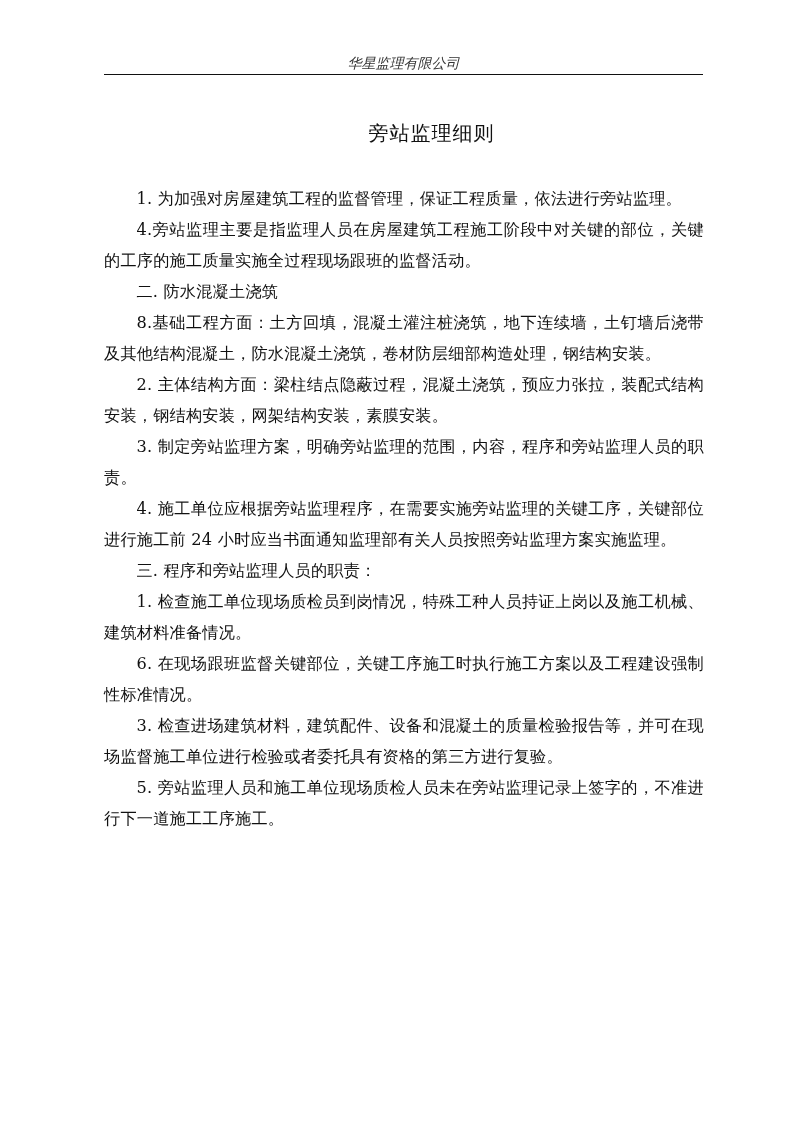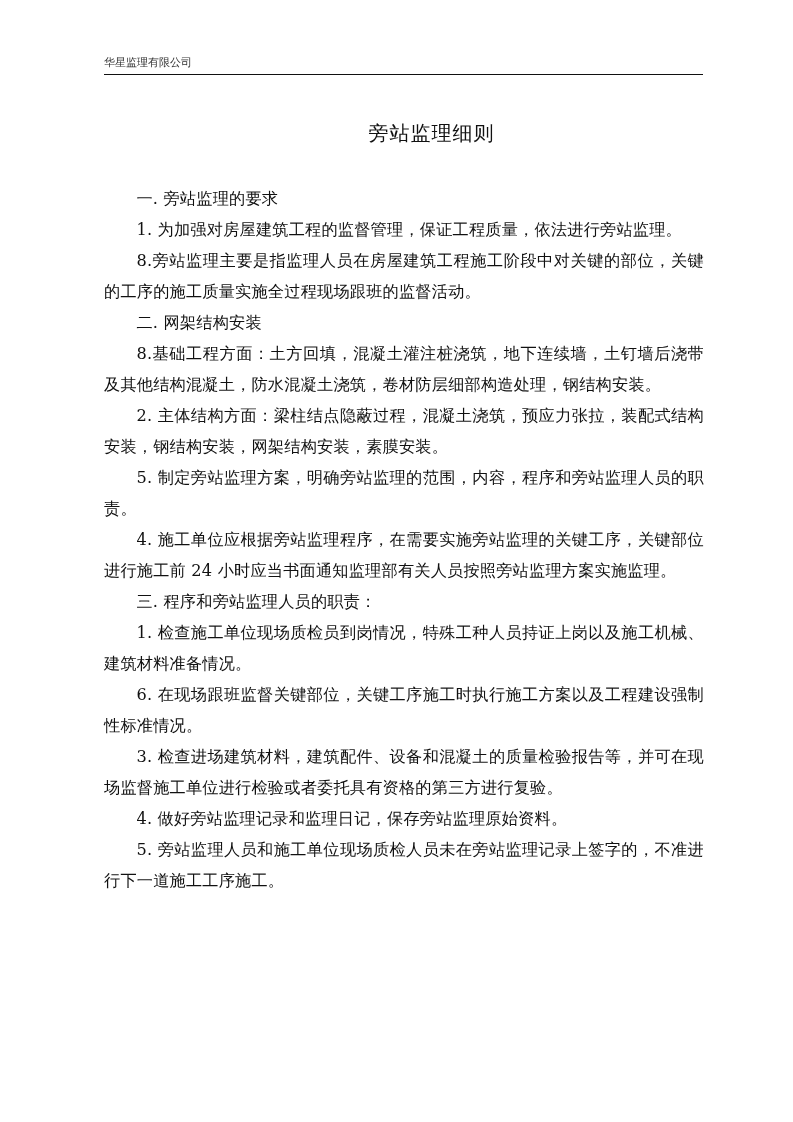--- a/index.html
+++ b/index.html
@@ -1,40 +1,38 @@
 <!DOCTYPE html>
 <html><head>
 <meta charset="utf-8">
 <style>
   html, body { margin: 0; padding: 0; background: #ffffff; }
   body { width: 793px; height: 1122px; position: relative; overflow: hidden; font-family: "DejaVu Serif", "Liberation Serif", serif; color: #111; }
   .header { position: absolute; left: 104px; top: 56px; width: 599px; height: 18px; border-bottom: 1.5px solid #111; }
-  .header-text { font-family: "DejaVu Sans", sans-serif; font-size: 11px; color: #333; line-height: 14px; }
+  .header-text { font-family: "DejaVu Sans", sans-serif; font-style: italic; font-size: 14px; color: #333; line-height: 14px; text-align: center; }
   .title { position: absolute; left: 0; width: 793px; top: 120px; text-align: center; font-family: "DejaVu Sans", sans-serif; font-size: 20px; color: #111; letter-spacing: 1px; padding-left: 35px; }
   .body { position: absolute; left: 104px; top: 183px; width: 600px; }
   .para { font-size: 16.2px; line-height: 31px; margin: 0; text-align: justify; text-align-last: left; letter-spacing: 0.2px; }
   .para.indent { text-indent: 2em; }
 </style>
 </head>
 <body>
 
 <div class="header">
   <div class="header-text">华星监理有限公司</div>
 </div>
 
 <div class="title">旁站监理细则</div>
 
 <div class="body">
-  <p class="para indent">一. 旁站监理的要求</p>
   <p class="para indent">1. 为加强对房屋建筑工程的监督管理，保证工程质量，依法进行旁站监理。</p>
-  <p class="para indent">8.旁站监理主要是指监理人员在房屋建筑工程施工阶段中对关键的部位，关键的工序的施工质量实施全过程现场跟班的监督活动。</p>
-  <p class="para indent">二. 网架结构安装</p>
+  <p class="para indent">4.旁站监理主要是指监理人员在房屋建筑工程施工阶段中对关键的部位，关键的工序的施工质量实施全过程现场跟班的监督活动。</p>
+  <p class="para indent">二. 防水混凝土浇筑</p>
   <p class="para indent">8.基础工程方面：土方回填，混凝土灌注桩浇筑，地下连续墙，土钉墙后浇带及其他结构混凝土，防水混凝土浇筑，卷材防层细部构造处理，钢结构安装。</p>
   <p class="para indent">2. 主体结构方面：梁柱结点隐蔽过程，混凝土浇筑，预应力张拉，装配式结构安装，钢结构安装，网架结构安装，素膜安装。</p>
-  <p class="para indent">5. 制定旁站监理方案，明确旁站监理的范围，内容，程序和旁站监理人员的职责。</p>
+  <p class="para indent">3. 制定旁站监理方案，明确旁站监理的范围，内容，程序和旁站监理人员的职责。</p>
   <p class="para indent">4. 施工单位应根据旁站监理程序，在需要实施旁站监理的关键工序，关键部位进行施工前 24 小时应当书面通知监理部有关人员按照旁站监理方案实施监理。</p>
   <p class="para indent">三. 程序和旁站监理人员的职责：</p>
   <p class="para indent">1. 检查施工单位现场质检员到岗情况，特殊工种人员持证上岗以及施工机械、建筑材料准备情况。</p>
   <p class="para indent">6. 在现场跟班监督关键部位，关键工序施工时执行施工方案以及工程建设强制性标准情况。</p>
   <p class="para indent">3. 检查进场建筑材料，建筑配件、设备和混凝土的质量检验报告等，并可在现场监督施工单位进行检验或者委托具有资格的第三方进行复验。</p>
-  <p class="para indent">4. 做好旁站监理记录和监理日记，保存旁站监理原始资料。</p>
   <p class="para indent">5. 旁站监理人员和施工单位现场质检人员未在旁站监理记录上签字的，不准进行下一道施工工序施工。</p>
 </div>
 
 </body></html>

